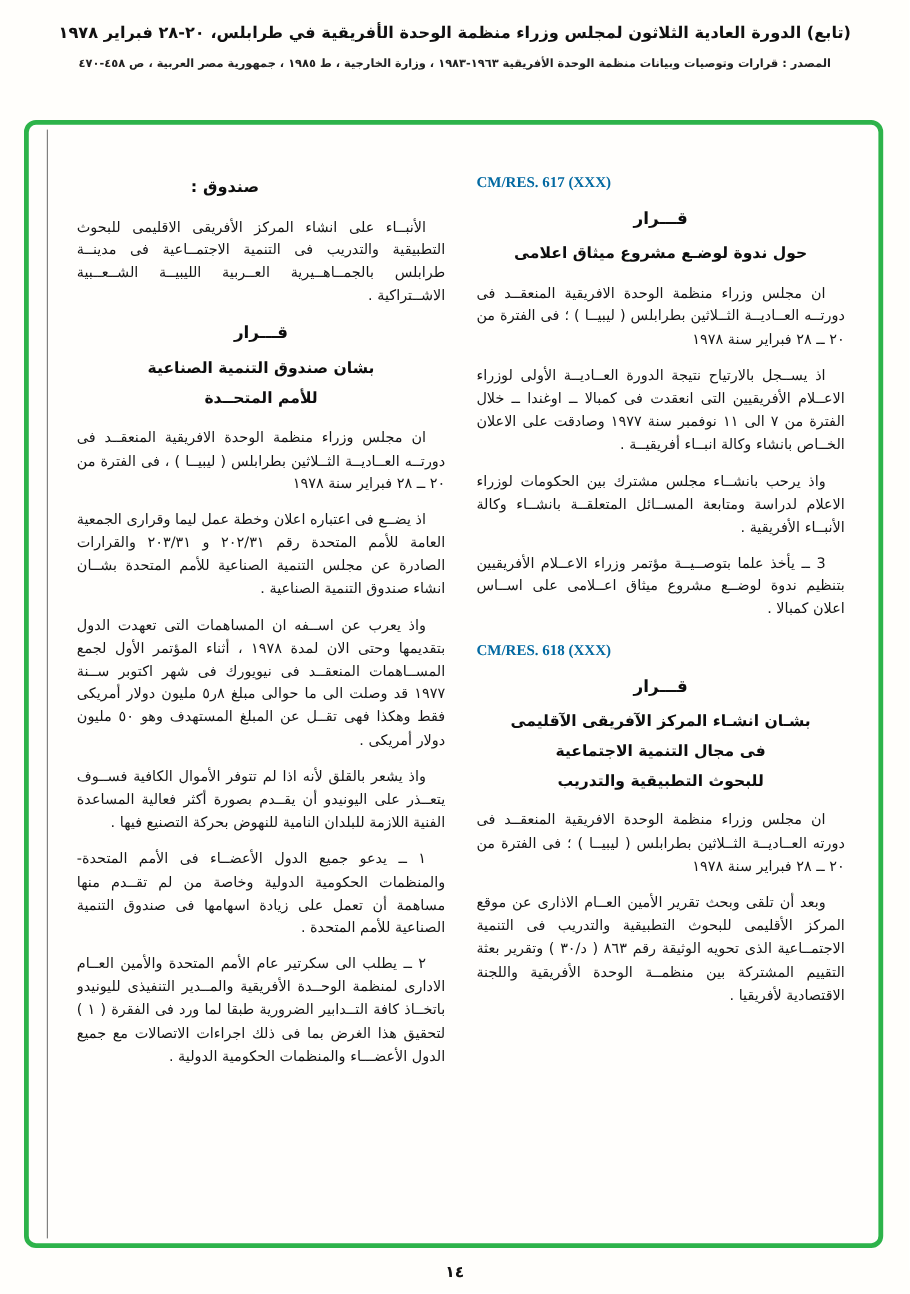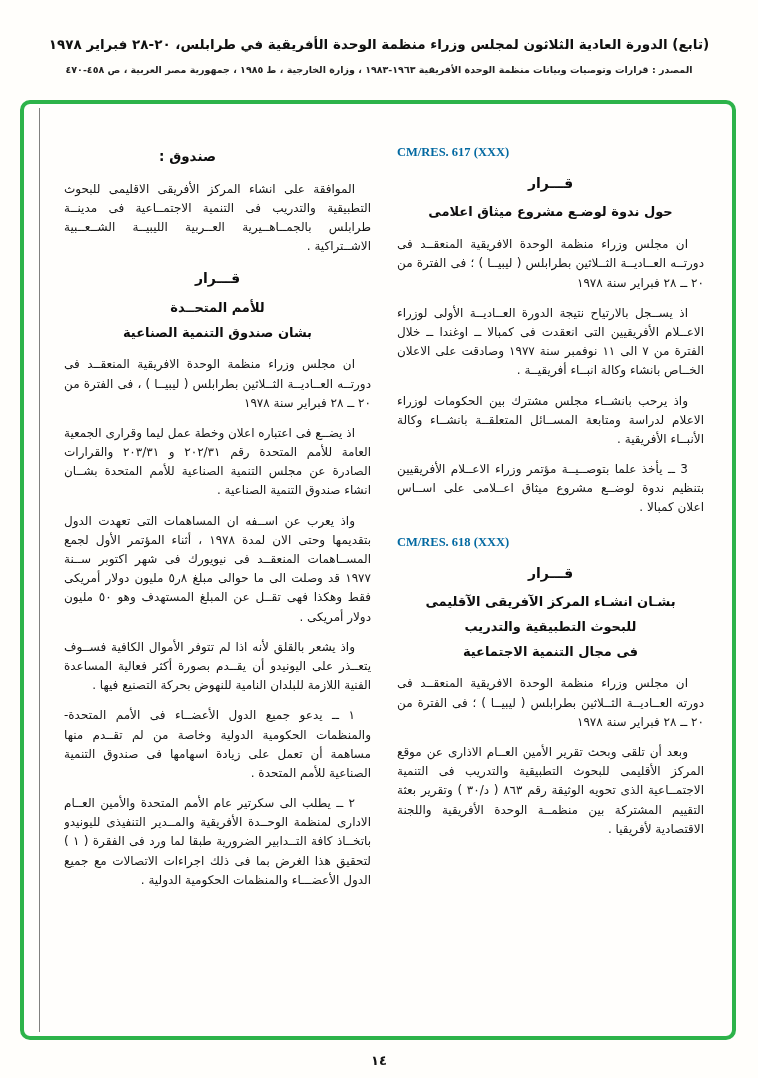--- a/index.html
+++ b/index.html
@@ -12,21 +12,21 @@
     position: relative;
     width: 758px;
     height: 1078px;
     background: #fffefb;
     overflow: hidden;
   }
   
   .doc-header {
     direction: rtl;
     text-align: center;
-    padding-top: 36px;
+    padding-top: 20px;
   }
   .doc-title {
     font-size: 13.5px;
     font-weight: bold;
     color: #101010;
     letter-spacing: 0.2px;
   }
   .doc-source {
     margin-top: 12px;
     font-size: 9.5px;
@@ -144,36 +144,36 @@
 
         <p class="para">ان مجلس وزراء منظمة الوحدة الافريقية المنعقــد فى دورتــه العــاديــة الثــلاثين بطرابلس ( ليبيــا ) ؛ فى الفترة من ٢٠ ــ ٢٨ فبراير سنة ١٩٧٨</p>
         <p class="para">اذ يســجل بالارتياح نتيجة الدورة العــاديــة الأولى لوزراء الاعــلام الأفريقيين التى انعقدت فى كمبالا ــ اوغندا ــ خلال الفترة من ٧ الى ١١ نوفمبر سنة ١٩٧٧ وصادقت على الاعلان الخــاص بانشاء وكالة انبــاء أفريقيــة .</p>
         <p class="para">واذ يرحب بانشــاء مجلس مشترك بين الحكومات لوزراء الاعلام لدراسة ومتابعة المســائل المتعلقــة بانشــاء وكالة الأنبــاء الأفريقية .</p>
         <p class="para">3 ــ يأخذ علما بتوصــيــة مؤتمر وزراء الاعــلام الأفريقيين بتنظيم ندوة لوضــع مشروع ميثاق اعــلامى على اســاس اعلان كمبالا .</p>
 
         <div class="res-ref">CM/RES. 618 (XXX)</div>
         <div class="res-heading">قـــرار</div>
         <div class="subtitle-block">
           <div class="sub-line">بشـان انشـاء المركز الآفريقى الآقليمى</div>
+          <div class="sub-line">فى مجال التنمية الاجتماعية</div>
           <div class="sub-line">للبحوث التطبيقية والتدريب</div>
-          <div class="sub-line">فى مجال التنمية الاجتماعية</div>
         </div>
 
         <p class="para">ان مجلس وزراء منظمة الوحدة الافريقية المنعقــد فى دورته العــاديــة الثــلاثين بطرابلس ( ليبيــا ) ؛ فى الفترة من ٢٠ ــ ٢٨ فبراير سنة ١٩٧٨</p>
         <p class="para">وبعد أن تلقى وبحث تقرير الأمين العــام الاذارى عن موقع المركز الأقليمى للبحوث التطبيقية والتدريب فى التنمية الاجتمــاعية الذى تحويه الوثيقة رقم ٨٦٣ ( د/٣٠ ) وتقرير بعثة التقييم المشتركة بين منظمــة الوحدة الأفريقية واللجنة الاقتصادية لأفريقيا .</p>
       </section>
 
       <section class="col">
         <div class="decides-heading">صندوق :</div>
-        <p class="para">الموافقة على انشاء المركز الأفريقى الاقليمى للبحوث التطبيقية والتدريب فى التنمية الاجتمــاعية فى مدينــة طرابلس بالجمــاهــيرية العــربية الليبيــة الشــعــبية الاشــتراكية .</p>
+        <p class="para">الأنبــاء على انشاء المركز الأفريقى الاقليمى للبحوث التطبيقية والتدريب فى التنمية الاجتمــاعية فى مدينــة طرابلس بالجمــاهــيرية العــربية الليبيــة الشــعــبية الاشــتراكية .</p>
 
         <div class="res-heading">قـــرار</div>
         <div class="subtitle-block">
+          <div class="sub-line">بشان صندوق التنمية الصناعية</div>
           <div class="sub-line">للأمم المتحــدة</div>
-          <div class="sub-line">بشان صندوق التنمية الصناعية</div>
         </div>
 
         <p class="para">ان مجلس وزراء منظمة الوحدة الافريقية المنعقــد فى دورتــه العــاديــة الثــلاثين بطرابلس ( ليبيــا ) ، فى الفترة من ٢٠ ــ ٢٨ فبراير سنة ١٩٧٨</p>
         <p class="para">اذ يضــع فى اعتباره اعلان وخطة عمل ليما وقرارى الجمعية العامة للأمم المتحدة رقم ٢٠٢/٣١ و ٢٠٣/٣١ والقرارات الصادرة عن مجلس التنمية الصناعية للأمم المتحدة بشــان انشاء صندوق التنمية الصناعية .</p>
         <p class="para">واذ يعرب عن اســفه ان المساهمات التى تعهدت الدول بتقديمها وحتى الان لمدة ١٩٧٨ ، أثناء المؤتمر الأول لجمع المســاهمات المنعقــد فى نيويورك فى شهر اكتوبر ســنة ١٩٧٧ قد وصلت الى ما حوالى مبلغ ٨ر٥ مليون دولار أمريكى فقط وهكذا فهى تقــل عن المبلغ المستهدف وهو ٥٠ مليون دولار أمريكى .</p>
         <p class="para">واذ يشعر بالقلق لأنه اذا لم تتوفر الأموال الكافية فســوف يتعــذر على اليونيدو أن يقــدم بصورة أكثر فعالية المساعدة الفنية اللازمة للبلدان النامية للنهوض بحركة التصنيع فيها .</p>
         <p class="para">١ ــ يدعو جميع الدول الأعضــاء فى الأمم المتحدة- والمنظمات الحكومية الدولية وخاصة من لم تقــدم منها مساهمة أن تعمل على زيادة اسهامها فى صندوق التنمية الصناعية للأمم المتحدة .</p>
         <p class="para">٢ ــ يطلب الى سكرتير عام الأمم المتحدة والأمين العــام الادارى لمنظمة الوحــدة الأفريقية والمــدير التنفيذى لليونيدو باتخــاذ كافة التــدابير الضرورية طبقا لما ورد فى الفقرة ( ١ ) لتحقيق هذا الغرض بما فى ذلك اجراءات الاتصالات مع جميع الدول الأعضـــاء والمنظمات الحكومية الدولية .</p>
       </section>
 

